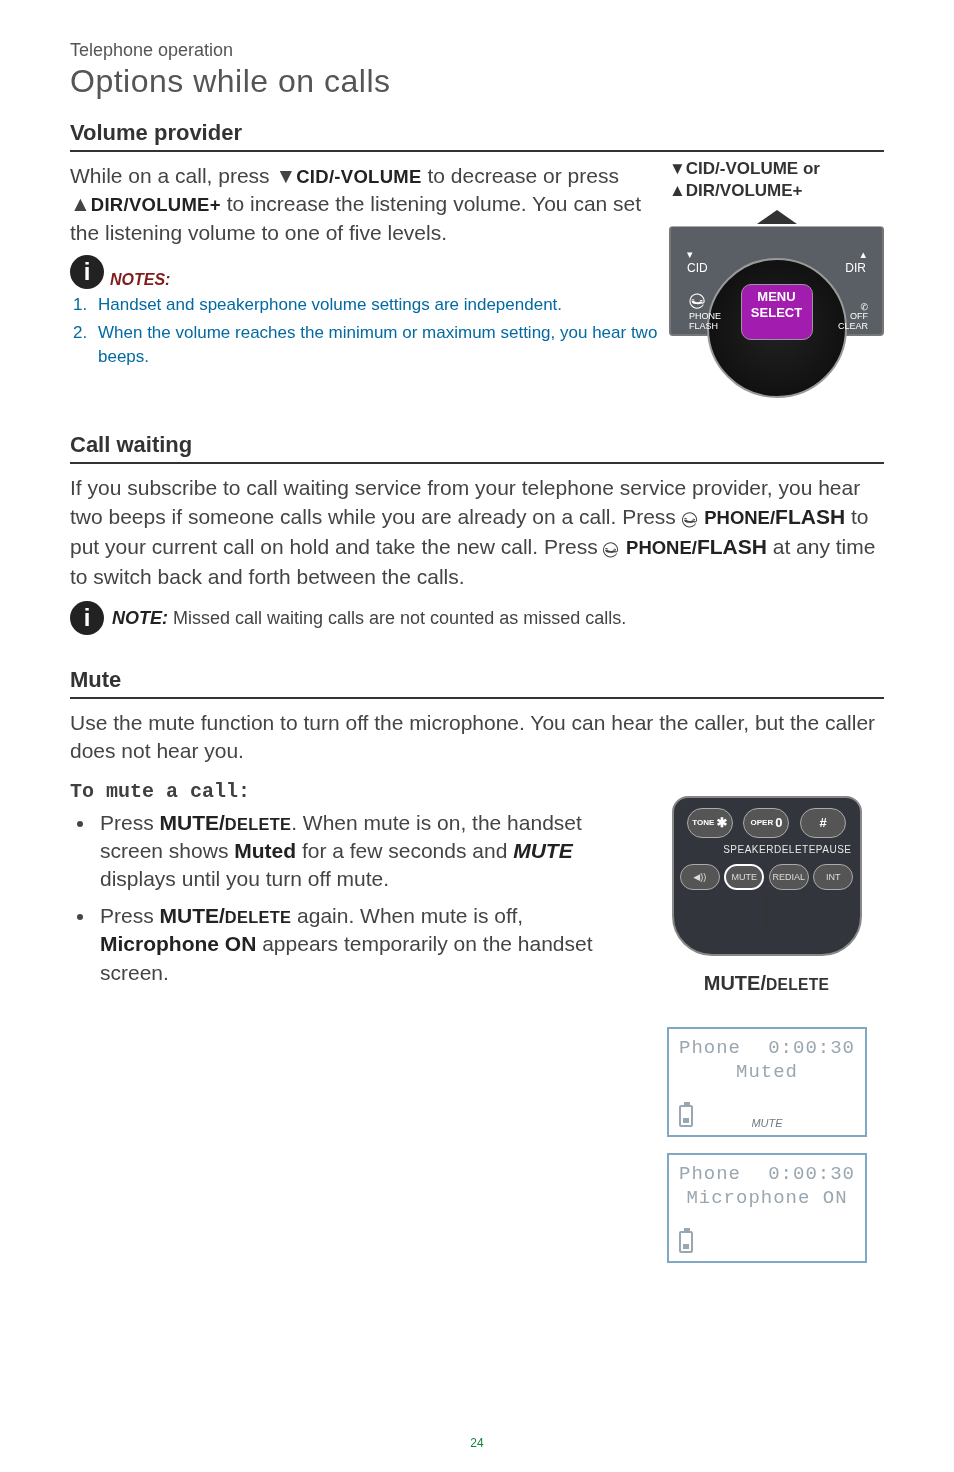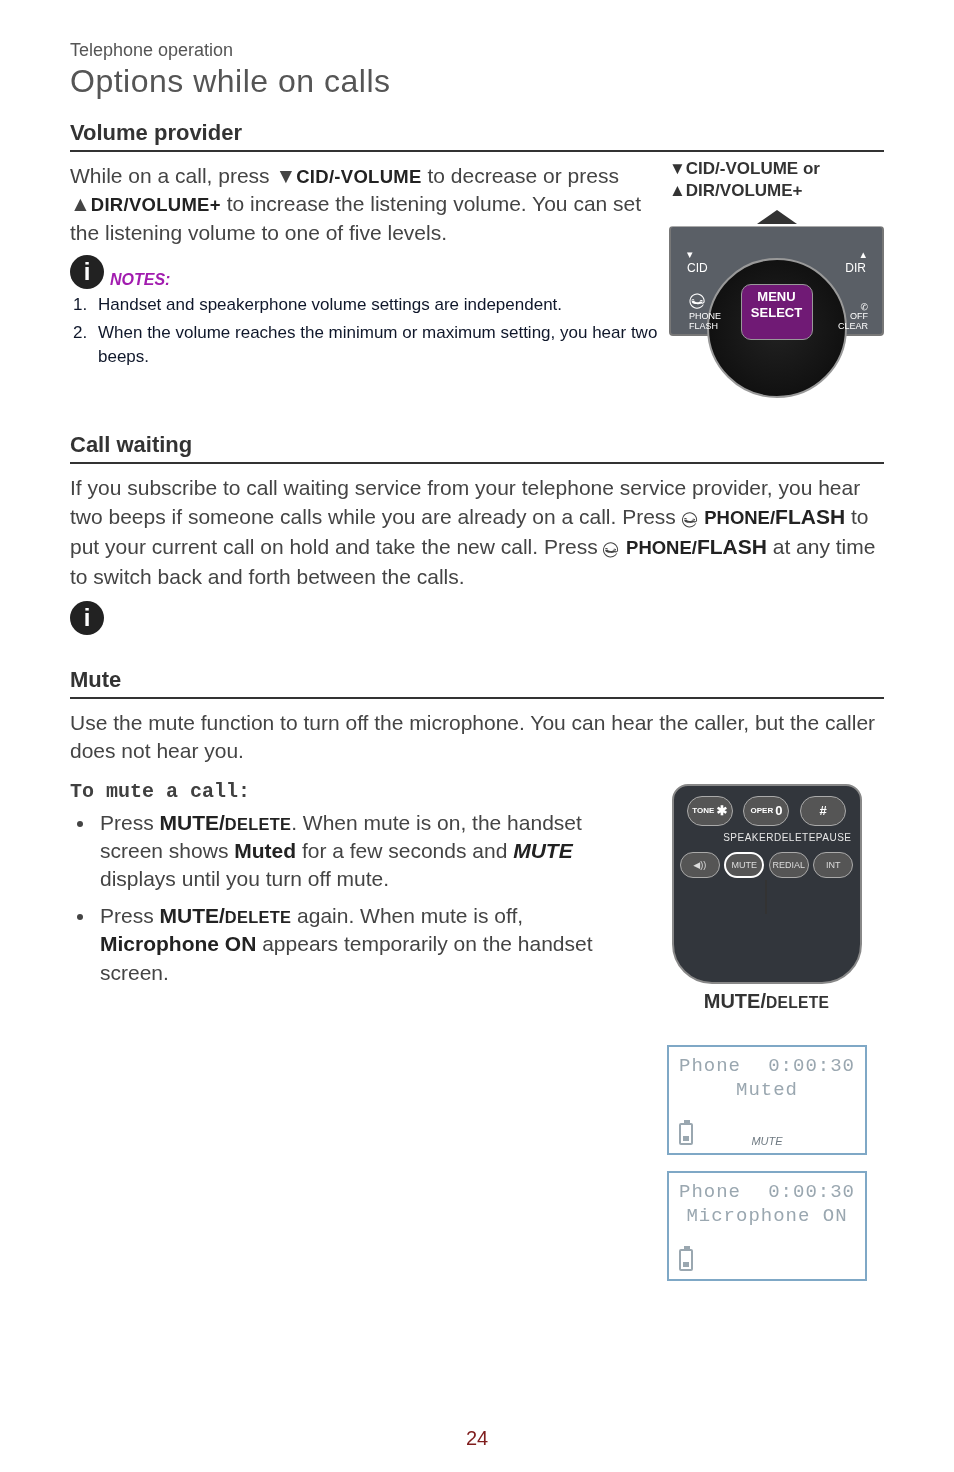--- a/index.html
+++ b/index.html
@@ -77,21 +77,21 @@
     position: absolute;
     left: 50%; top: 52px; transform: translateX(-50%);
     width: 140px; height: 140px; border-radius: 50%;
     background: radial-gradient(circle at 50% 50%, #222 0%, #111 70%);
     border: 2px solid #999;
   }
   .menu-btn {
     position: absolute;
     left: 50%; top: 78px; transform: translateX(-50%);
     width: 72px; height: 56px; border-radius: 10px;
-    background: #701a75;
+    background: #a21caf;
     border: 1px solid #999;
     color: #fff;
     font-size: 13px;
     text-align: center;
     padding-top: 4px;
     line-height: 1.25;
     font-weight: bold;
   }
   .cid-label, .dir-label {
     position: absolute;
@@ -123,26 +123,26 @@
     width: 34px; height: 34px; border-radius: 50%;
     background: #222; color: #fff;
     font-size: 24px; font-weight: bold;
     display: flex; align-items: center; justify-content: center;
     flex-shrink: 0;
   }
   .note-label {
     font-size: 16px;
     font-style: italic;
     font-weight: bold;
-    color: #a21caf;
+    color: #7f1d1d;
   }
   ol.notes-list {
     margin: 4px 0 0 22px;
     font-size: 17px;
-    color: #0f172a;
+    color: #0369a1;
     line-height: 1.4;
   }
   ol.notes-list li { margin-bottom: 4px; padding-left: 6px; }
 
   .clearfix::after { content: ""; display: table; clear: both; }
 
   .inline-note {
     font-size: 18px;
     color: #444;
     line-height: 1.4;
@@ -171,22 +171,22 @@
   }
   ul.bullets li { margin-bottom: 8px; padding-left: 4px; }
 
   .mute-column {
     float: right;
     width: 235px;
     margin-left: 30px;
   }
   .handset-img {
     width: 190px;
-    height: 200px;
-    margin: 4px auto;
+    height: 160px;
+    margin: 16px auto;
     position: relative;
   }
   .handset-body {
     position: absolute;
     inset: 0;
     background: #32363c;
     border-radius: 16px 16px 40px 40px;
     border: 2px solid #888;
   }
   .key-row {
@@ -299,22 +299,22 @@
     transform: rotate(250deg);
     font-size: 20px;
     vertical-align: -2px;
   }
 
   .page-number {
     position: absolute;
     bottom: 22px;
     left: 50%;
     transform: translateX(-50%);
-    font-size: 20px;
-    color: #7f1d1d;
+    font-size: 12px;
+    color: #15803d;
   }
 
   b { font-weight: bold; color: #222; }
   .tri { font-family: Arial, sans-serif; }
 </style>
 </head>
 <body>
 
 <div class="header-section">
   <div class="header-category">Telephone operation</div>
@@ -370,20 +370,23 @@
 </div>
 
 <div class="section-heading" style="margin-top:60px;">Call waiting</div>
 
 <p class="body-text">
   <span>If you subscribe to call waiting service from your telephone service provider, you hear two beeps if someone calls while you are already on a call. Press </span><span class="handset-inline-icon">✆</span> <b><span style="font-size:0.88em;">PHONE/</span>FLASH</b><span> to put your current call on hold and take the new call. Press </span><span class="handset-inline-icon">✆</span> <b><span style="font-size:0.88em;">PHONE/</span>FLASH</b><span> at any time to switch back and forth between the calls.</span>
 </p>
 
 <div class="inline-note-row">
   <div class="info-icon">i</div>
+  <span class="inline-note">
+    <b><i>NOTE:</i></b><span> Missed call waiting calls are not counted as missed calls.</span>
+  </span>
 </div>
 
 <div class="section-heading" style="margin-top:32px;">Mute</div>
 
 <p class="body-text">Use the mute function to turn off the microphone. You can hear the caller, but the caller does not hear you.</p>
 
 <div class="clearfix">
   <div class="mute-column">
     <div class="handset-img">
       <div class="handset-body"></div>

